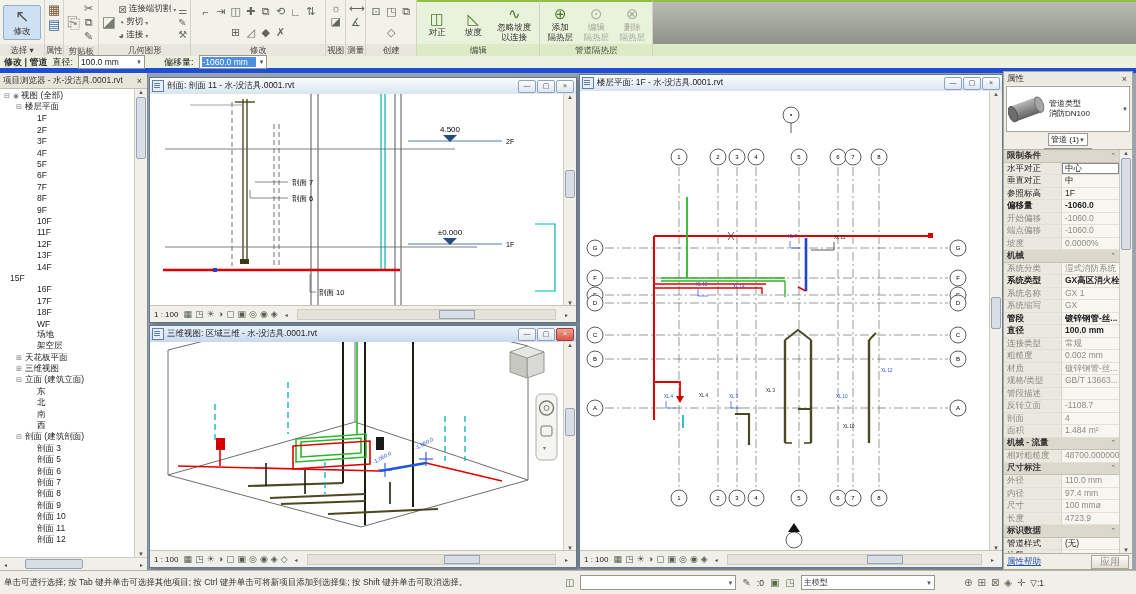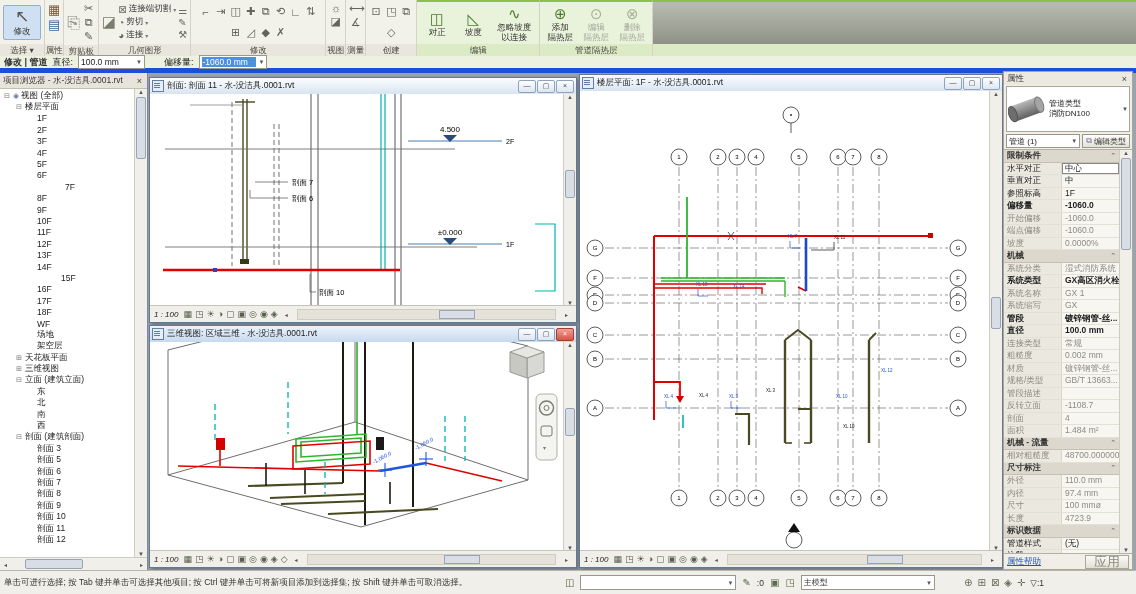--- a/index.html
+++ b/index.html
@@ -64,52 +64,52 @@
   .doc-ic{width:10px;height:10px;background:#e8eef7;border:1px solid #5f7fa8;position:relative;flex:none;}
   .doc-ic:after{content:"";position:absolute;left:1px;top:2px;width:6px;height:1px;background:#5f7fa8;box-shadow:0 2px 0 #5f7fa8,0 4px 0 #5f7fa8;}
   .wbtns{margin-left:auto;display:flex;gap:1px;}
   .wb{width:16px;height:11px;border:1px solid #8fa3bc;background:linear-gradient(#fdfefe,#dde6f0);
       font-size:7px;line-height:9px;text-align:center;color:#445;border-radius:2px;}
   .wb.red{background:linear-gradient(#f0a093,#d5564a);color:#fff;border-color:#a53c31;}
   .wcontent{position:absolute;left:0;top:16px;right:12px;bottom:16px;background:#fff;overflow:hidden;}
   .wvs{position:absolute;right:0;top:16px;bottom:16px;width:12px;background:#f0efe9;border-left:1px solid #cfccc1;
        display:flex;flex-direction:column;align-items:center;}
   .viewbar{position:absolute;left:0;bottom:0;right:0;height:16px;background:#f0efe9;border-top:1px solid #c6c3b8;
-           display:flex;align-items:center;font-size:8px;gap:3px;padding:0 4px;color:#333;font-style:italic;}
+           display:flex;align-items:center;font-size:8px;gap:3px;padding:0 4px;color:#333;}
   .vb-i{font-size:9px;color:#57604e;line-height:14px;}
   .vb-scale{font-size:8px;color:#222;margin-right:2px;white-space:nowrap;}
   .vb-track{flex:1;height:9px;background:#e4e2d9;border:1px solid #cfccc1;position:relative;margin:0 2px;}
   .vb-track .th{position:absolute;left:55%;top:0;width:34px;height:7px;background:#d8dde6;border:1px solid #9aa4b5;}
   
   .props{position:absolute;left:1003px;top:71px;width:130px;height:499px;background:#f0eee7;
          border:1px solid #aaa79a;box-sizing:border-box;display:flex;flex-direction:column;font-size:8.5px;}
   .pr-title{height:13px;display:flex;align-items:center;padding:0 3px;font-size:8.5px;color:#333;background:#ece9e0;}
   .pr-title .pb-x{margin-left:auto;}
   .typesel{height:42px;background:#fff;border:1px solid #a8a59a;margin:1px 2px;display:flex;align-items:center;gap:3px;padding:1px;}
   .typesel .tn{flex:1;font-size:8px;line-height:10px;color:#222;}
-  .filtrow{display:flex;align-items:center;height:16px;gap:2px;padding:0 2px;}
+  .filtrow{display:flex;align-items:center;height:16px;gap:2px;padding:0 2px;flex-direction:column;}
   .combo{flex:1;background:#fff;border:1px solid #9a988c;height:12px;display:flex;align-items:center;font-size:8px;padding:0 2px;}
   .combo .dd{margin-left:auto;}
   .etbtn{border:1px solid #9a988c;background:linear-gradient(#fdfdfb,#e4e1d6);height:12px;display:flex;align-items:center;
          font-size:8px;padding:0 3px;gap:2px;color:#333;}
   .pgrid{flex:1;overflow:hidden;position:relative;border-top:1px solid #b5b2a5;display:flex;}
   .pgcol{flex:1;overflow:hidden;}
   .sec-h{height:11.5px;background:#dcd8cd;border-bottom:1px solid #c4c1b4;font-weight:bold;font-size:8.5px;
          display:flex;align-items:center;padding:0 3px;color:#333;}
   .sec-h .cv{margin-left:auto;font-size:7px;color:#666;}
   .prow{display:flex;height:11.5px;border-bottom:1px solid #e3e0d6;line-height:11.5px;}
   .pl{width:54px;padding-left:3px;background:#ebe8df;border-right:1px solid #d9d6cb;overflow:hidden;white-space:nowrap;flex:none;}
   .pv{flex:1;background:#f7f6f1;padding-left:3px;overflow:hidden;white-space:nowrap;}
   .prow.g .pv,.prow.g .pl{color:#8d8b81;}
   .prow.b .pl,.prow.b .pv{font-weight:bold;}
   .prow.sel .pv{background:#fff;outline:1px solid #888 ;outline-offset:-1px;}
   .pr-bot{height:15px;display:flex;align-items:center;padding:0 3px;gap:4px;border-top:1px solid #b5b2a5;}
   .plink{color:#2255bb;text-decoration:underline;font-size:8.5px;}
   .applybtn{margin-left:auto;border:1px solid #aaa79a;background:linear-gradient(#fafaf7,#e2dfd4);
-            color:#8d8b81;font-size:13px;padding:0 8px;height:12px;line-height:12px;}
+            color:#8d8b81;font-size:10px;padding:0 8px;height:12px;line-height:12px;}
   
   .status{position:absolute;left:0;top:570px;width:1136px;height:24px;background:#f0efe9;border-top:1px solid #b9b6a9;
           display:flex;align-items:center;font-size:8.5px;color:#333;gap:6px;padding:0 4px;box-sizing:border-box;}
   .st-hint{width:555px;white-space:nowrap;overflow:hidden;flex:none;}
   .st-ic{font-size:10px;color:#5a6a4a;}
   .st-combo{background:#fff;border:1px solid #9a988c;height:13px;display:flex;align-items:center;font-size:8px;padding:0 2px;}
   .st-right{margin-left:auto;display:flex;align-items:center;gap:5px;margin-right:88px;}
   .st-right .st-ic{color:#6a6a5a;}
   text{font-family:"Liberation Sans","DejaVu Sans",sans-serif;}
 </style>
@@ -294,21 +294,21 @@
             <span>4F</span>
           </div>
           <div class="pb-row" style="padding-left: 27px;">
             <span class="exp"></span>
             <span>5F</span>
           </div>
           <div class="pb-row" style="padding-left: 27px;">
             <span class="exp"></span>
             <span>6F</span>
           </div>
-          <div class="pb-row" style="padding-left: 27px; margin-left: 28px;">
+          <div class="pb-row" style="padding-left: 27px;">
             <span class="exp"></span>
             <span>7F</span>
           </div>
           <div class="pb-row" style="padding-left: 27px;">
             <span class="exp"></span>
             <span>8F</span>
           </div>
           <div class="pb-row" style="padding-left: 27px;">
             <span class="exp"></span>
             <span>9F</span>
@@ -326,21 +326,21 @@
             <span>12F</span>
           </div>
           <div class="pb-row" style="padding-left: 27px;">
             <span class="exp"></span>
             <span>13F</span>
           </div>
           <div class="pb-row" style="padding-left: 27px;">
             <span class="exp"></span>
             <span>14F</span>
           </div>
-          <div class="pb-row" style="padding-left: 27px; margin-left: 24px;">
+          <div class="pb-row" style="">
             <span class="exp"></span>
             <span>15F</span>
           </div>
           <div class="pb-row" style="padding-left: 27px;">
             <span class="exp"></span>
             <span>16F</span>
           </div>
           <div class="pb-row" style="padding-left: 27px;">
             <span class="exp"></span>
             <span>17F</span>

